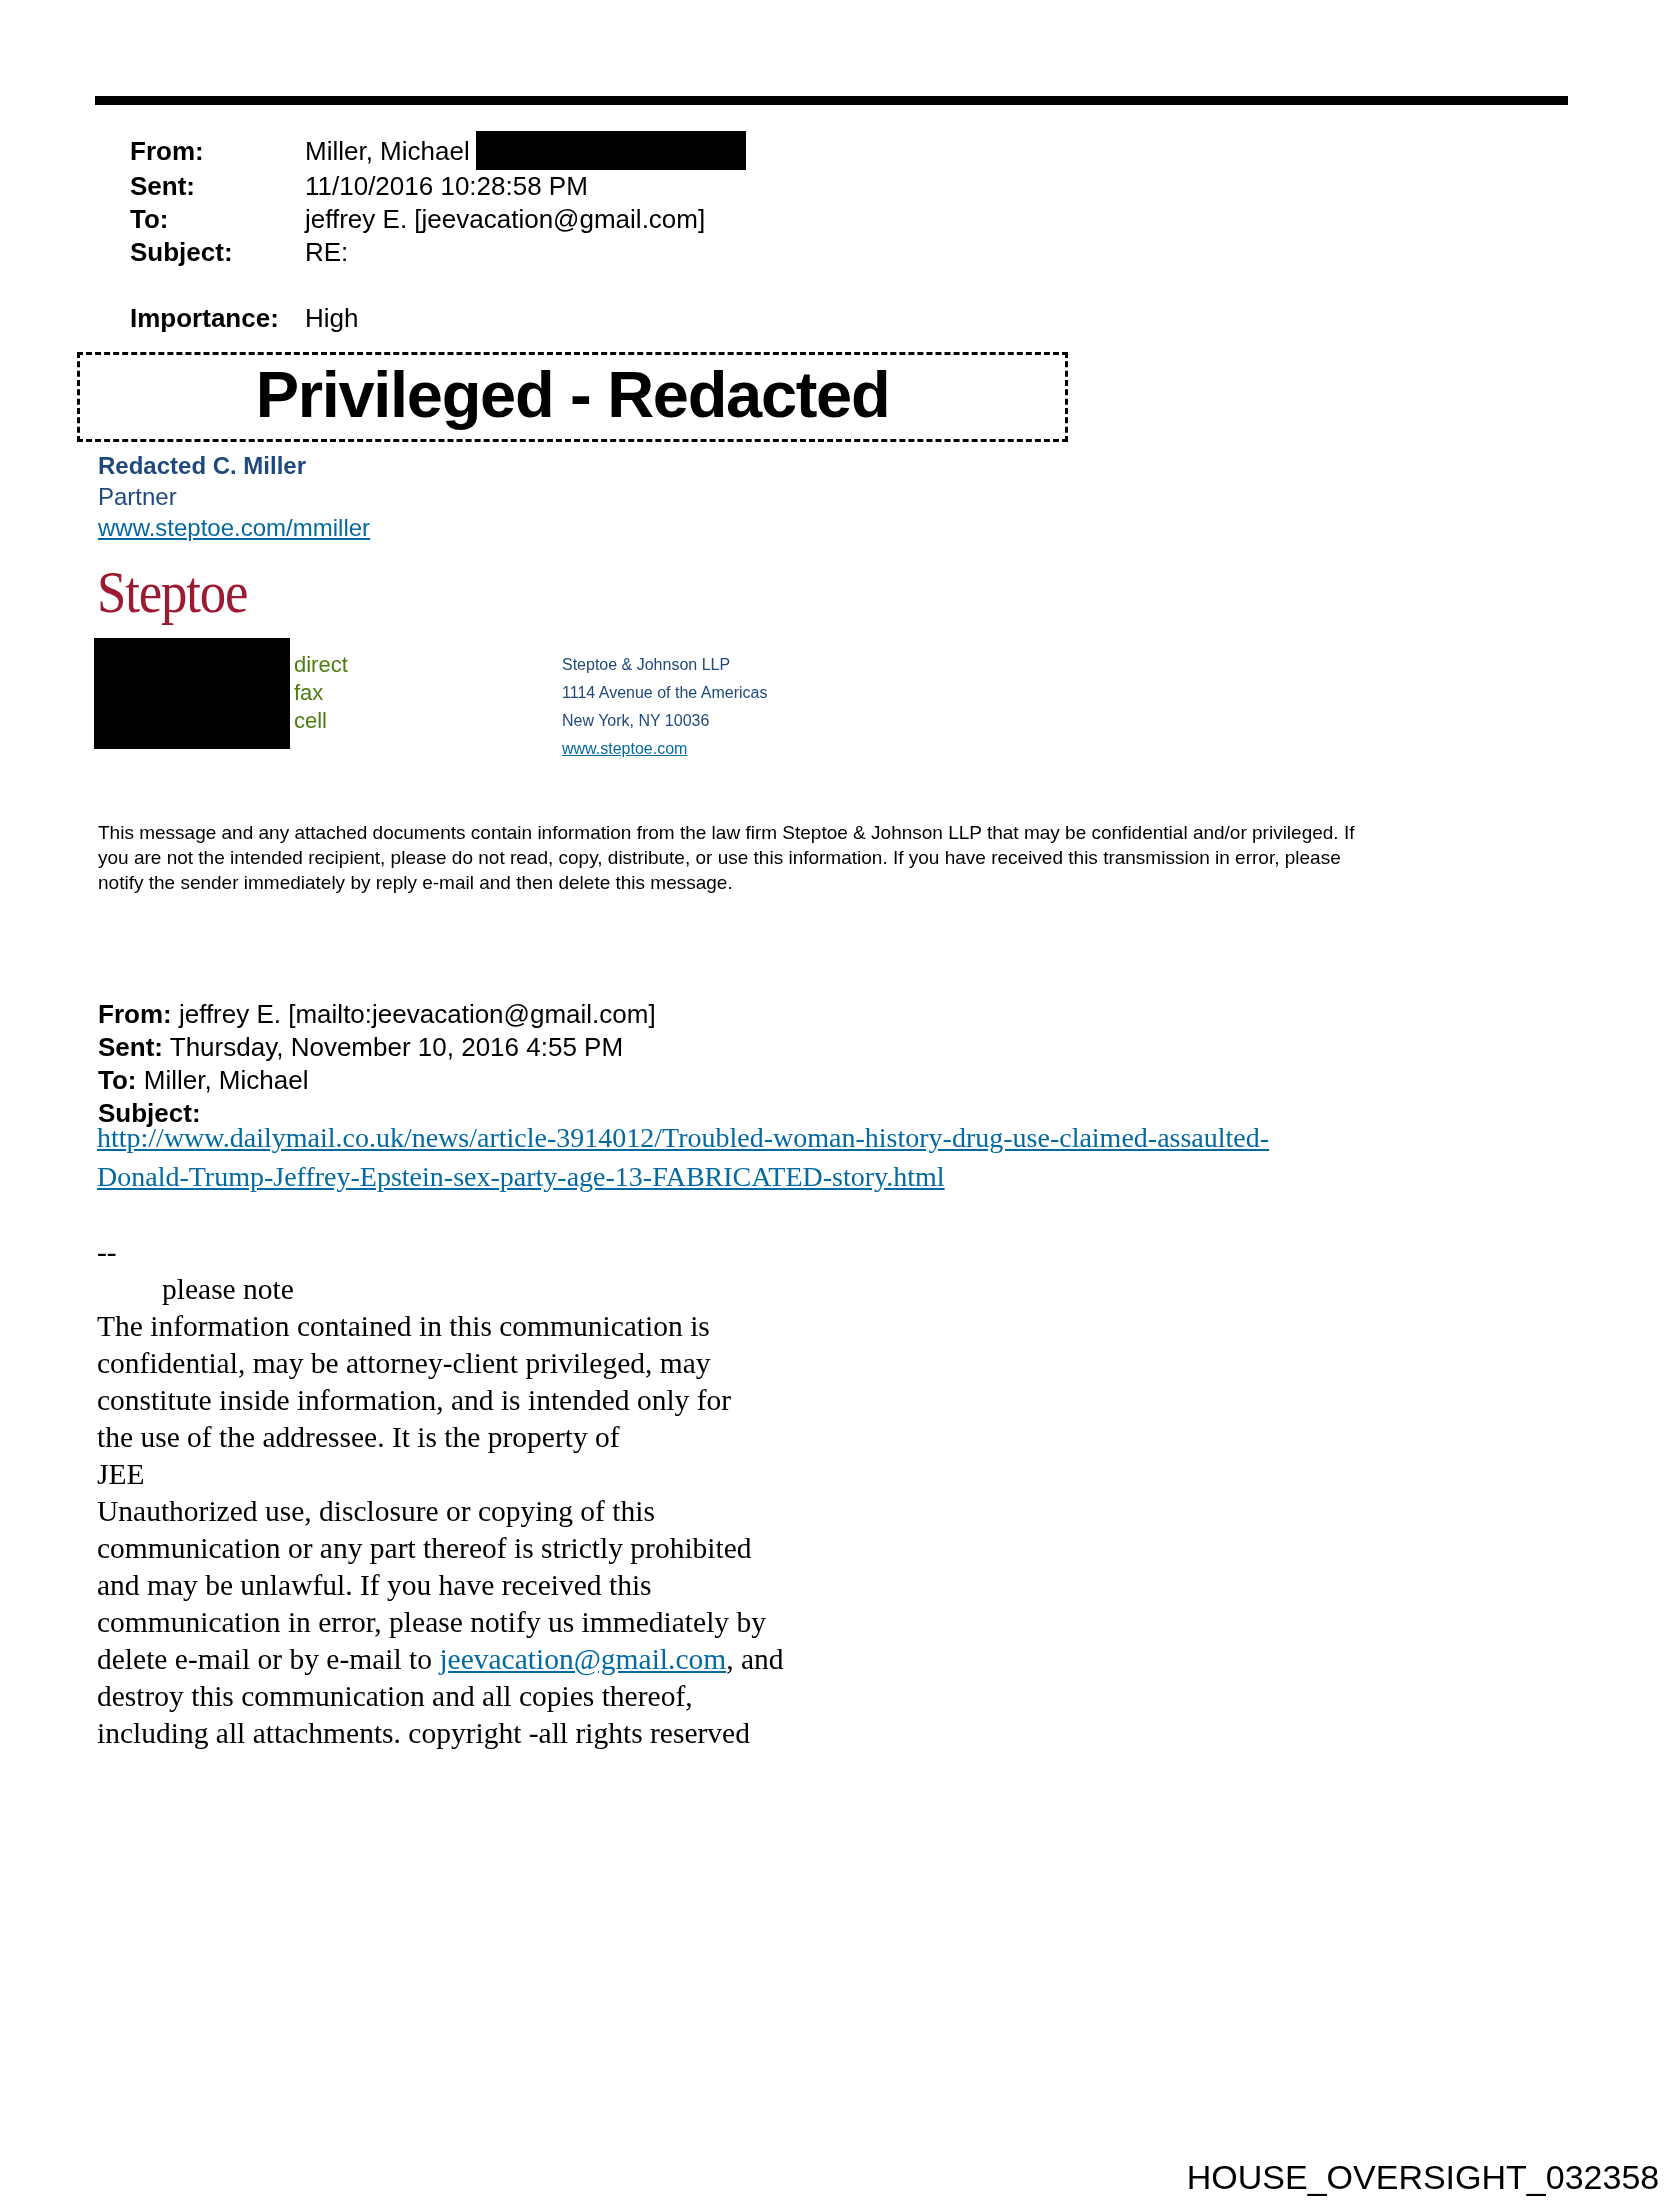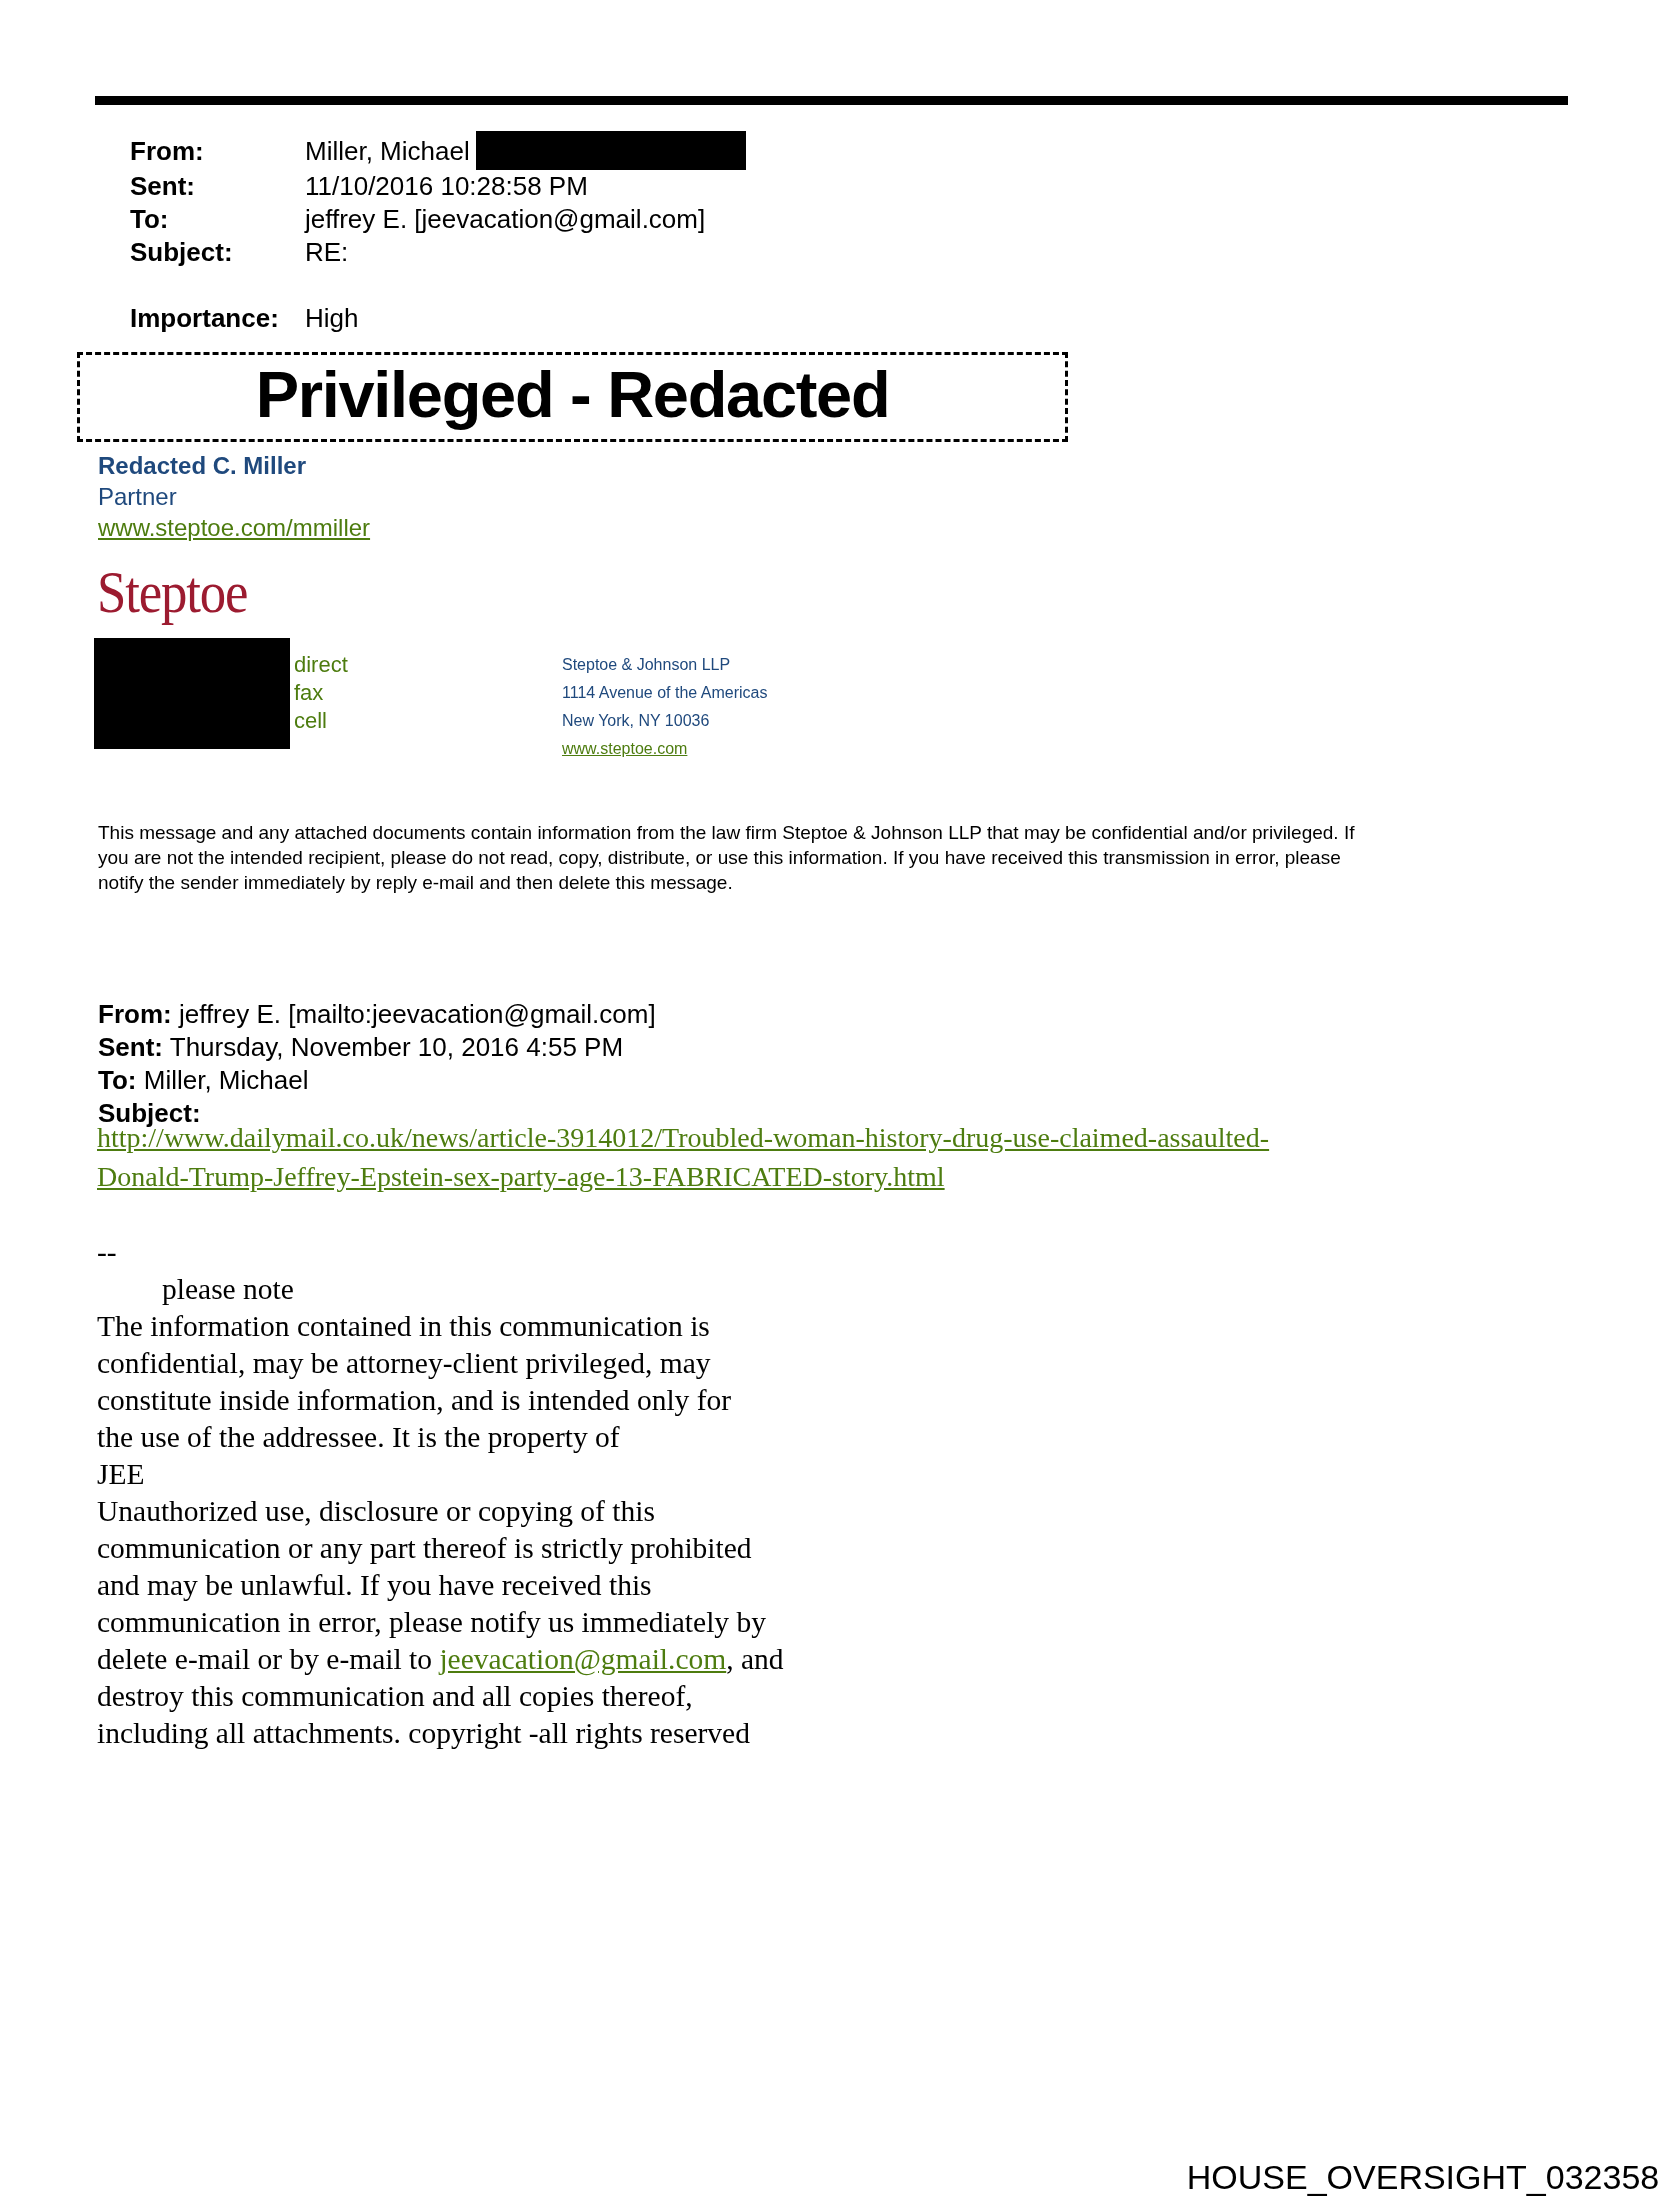--- a/index.html
+++ b/index.html
@@ -24,21 +24,21 @@
   .priv-box {
     left:77px; top:352px; width:991px; height:90px;
     border:3.3px dashed #000;
     display:flex; align-items:center; justify-content:center;
   }
   .priv-text { font-size:65px; font-weight:bold; letter-spacing:-1.3px; padding-bottom:5.2px; }
 
   
   .sig { left:98px; top:450px; color:#1F497D; font-size:24px; line-height:31px; }
   .sig-name { font-weight:bold; }
-  a, .link { color:#4d7c0f; text-decoration:underline; cursor:pointer; }
+  a, .link { color:#0369a1; text-decoration:underline; cursor:pointer; }
 
   .logo {
     left:97px; top:558px;
     font-family:"Liberation Serif", serif; font-size:60px; color:#9C1B30;
     letter-spacing:-1.3px; transform:scaleX(0.88); transform-origin:left top;
   }
 
   .redaction-contact { left:94px; top:638px; width:196px; height:111px; background:#000; }
 
   .phones { left:294px; top:651px; color:#4d7c0f; font-size:22px; line-height:28px; }

